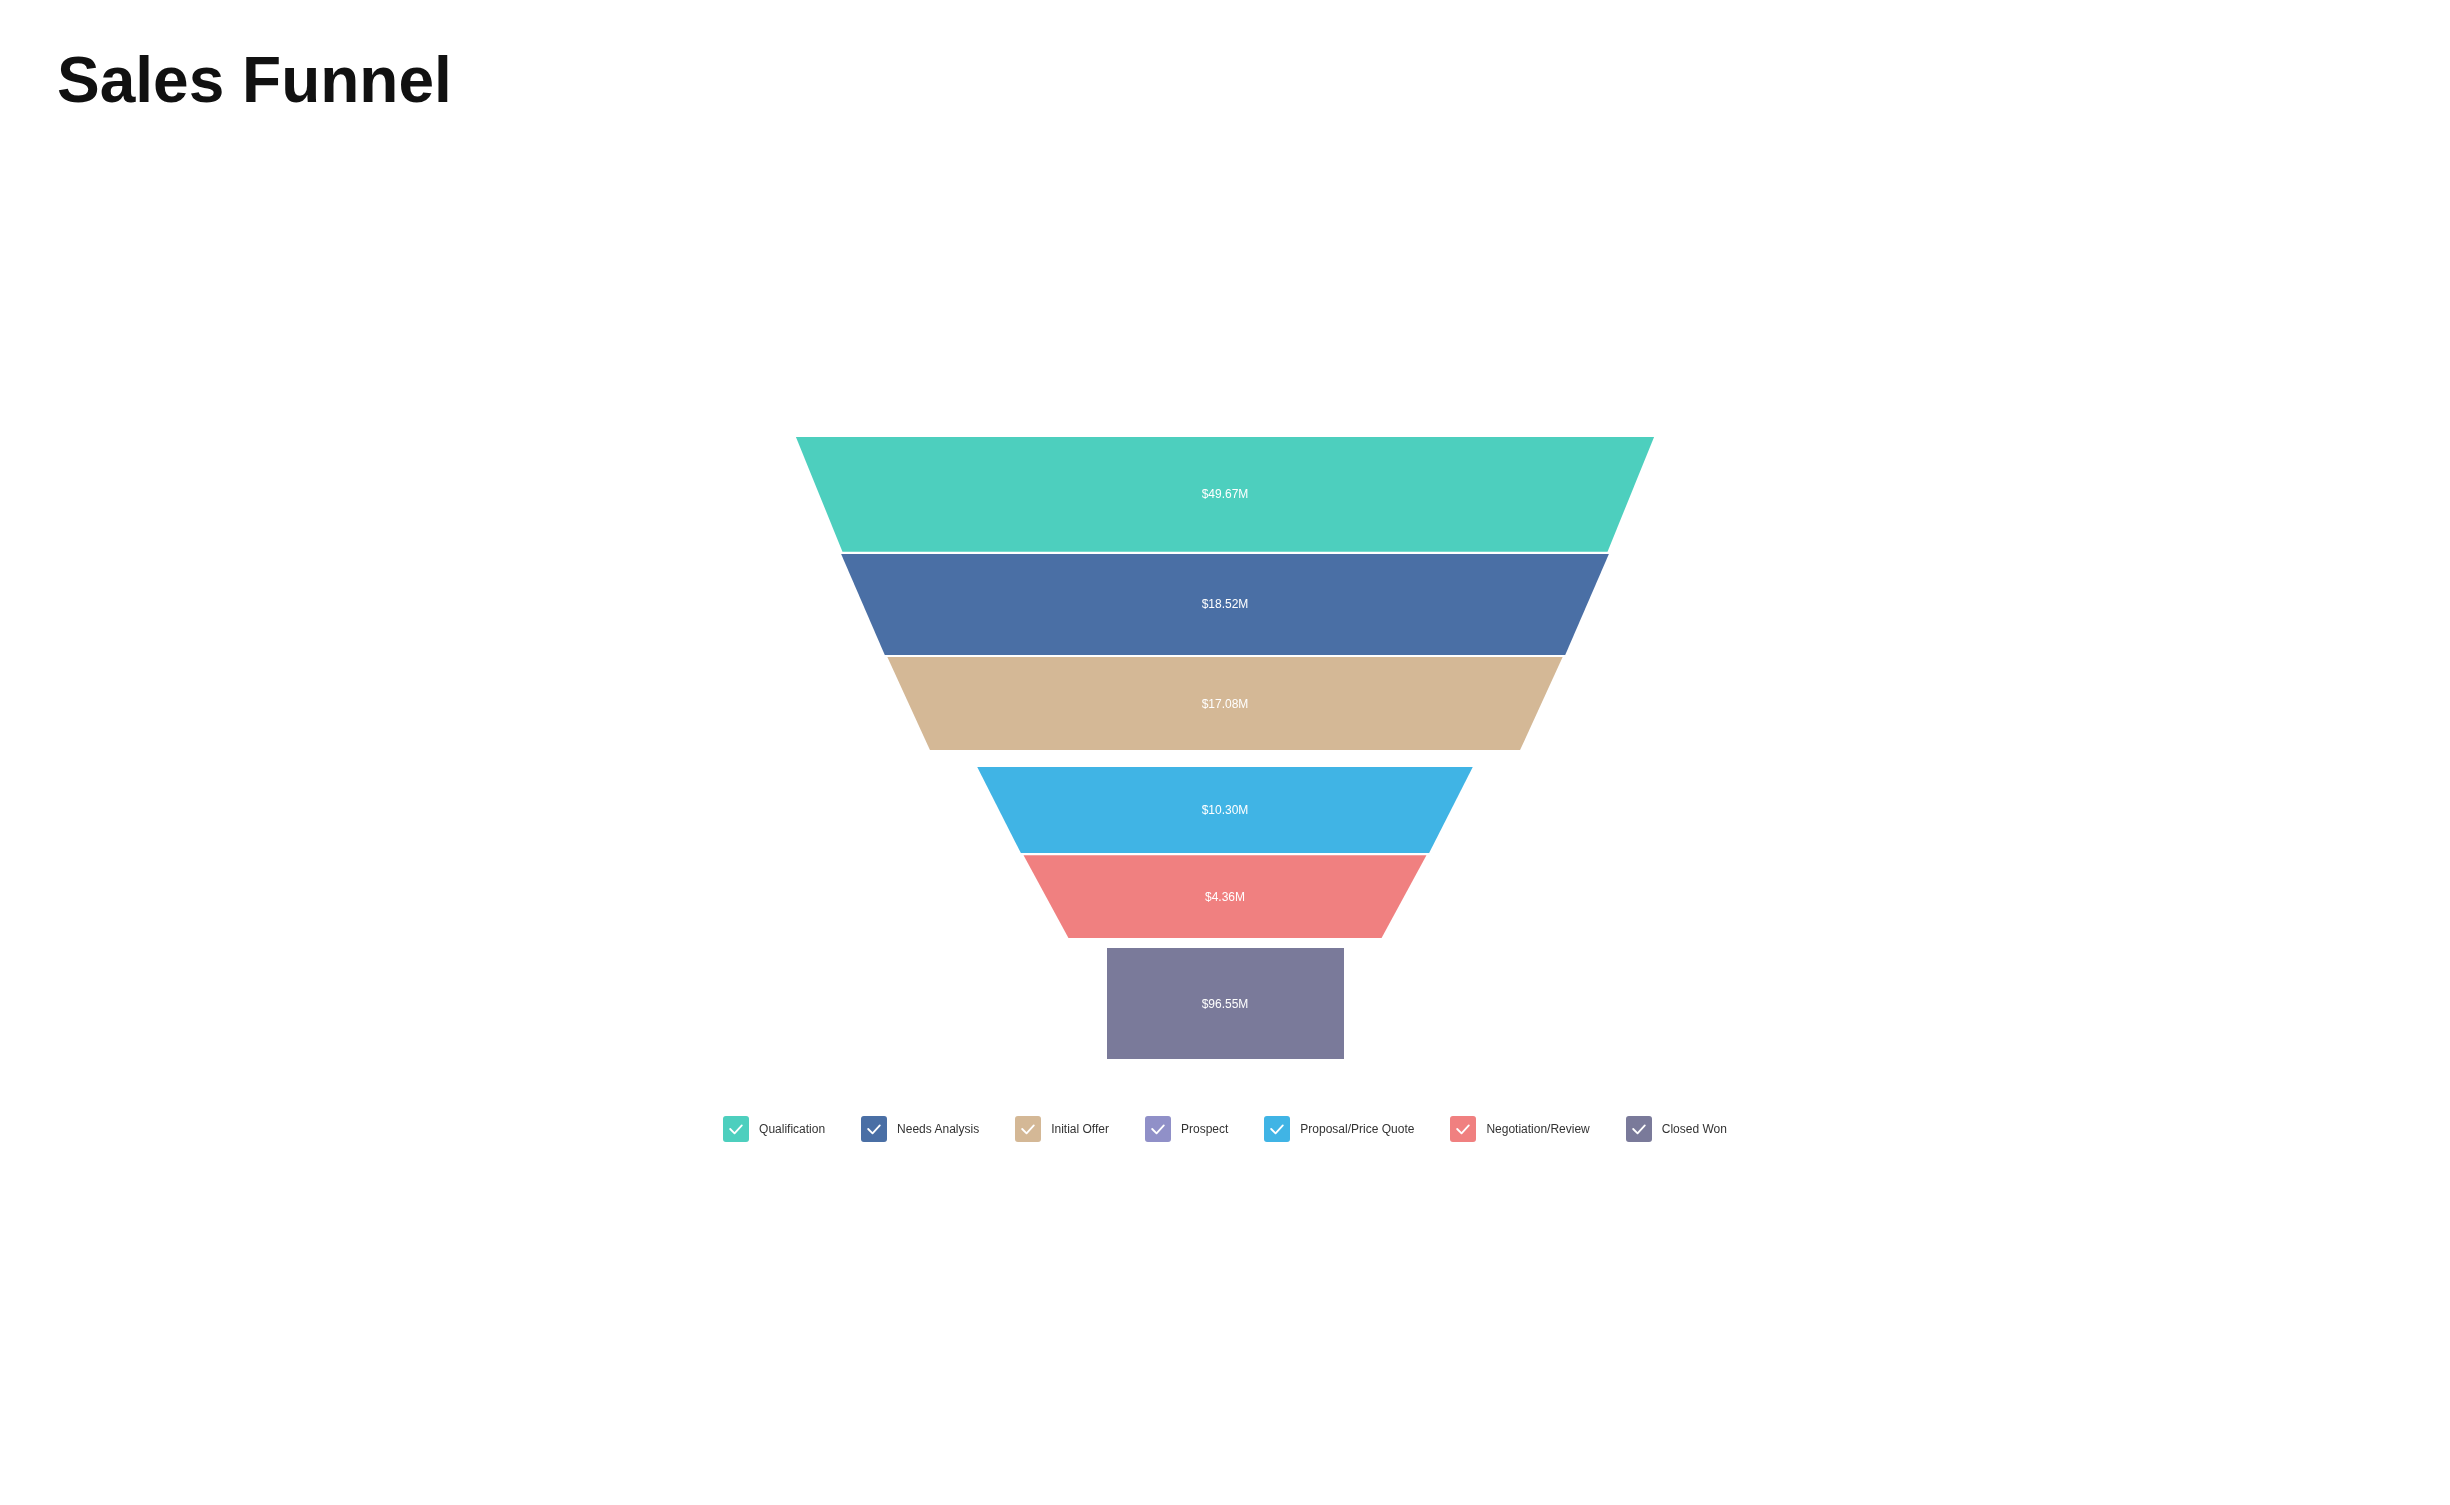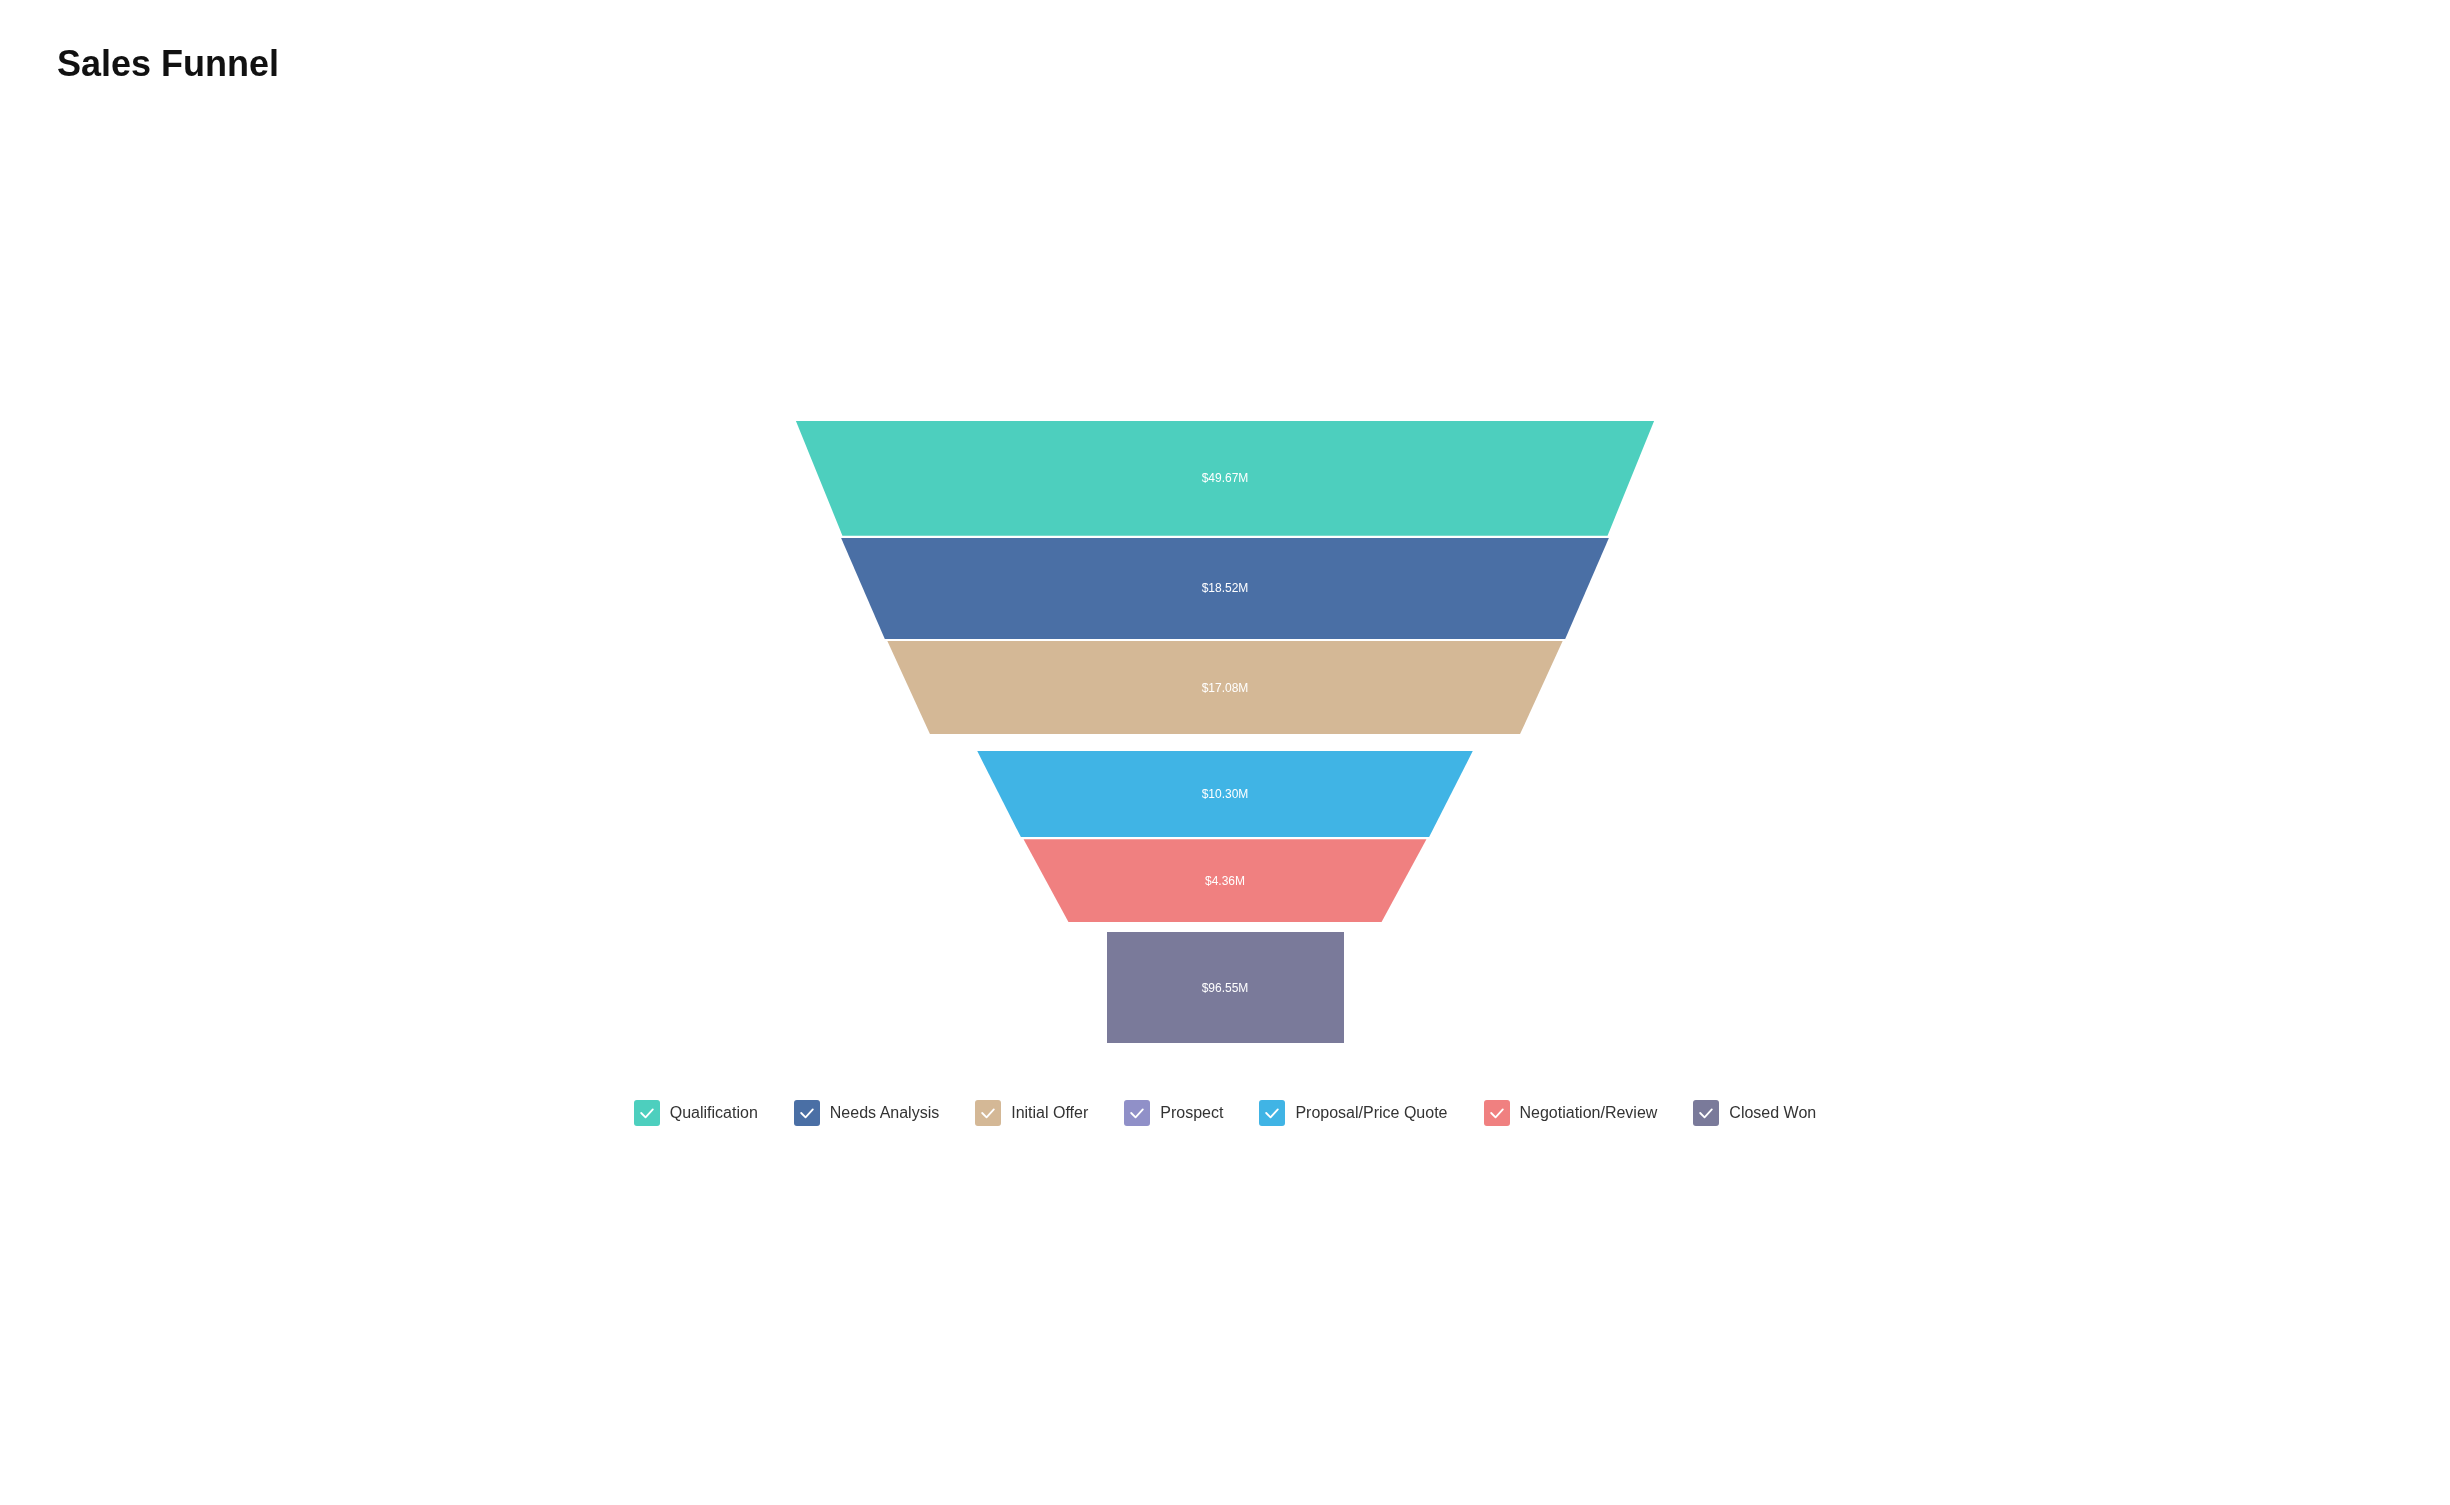--- a/index.html
+++ b/index.html
@@ -6,21 +6,21 @@
     body {
       background: #ffffff;
       font-family: -apple-system, BlinkMacSystemFont, 'Segoe UI', Helvetica, Arial, sans-serif;
       width: 2450px;
       height: 1505px;
       display: flex;
       flex-direction: column;
       padding: 43px 57px;
     }
     h1 {
-      font-size: 36px;
+      font-size: 64px;
       font-weight: 700;
       color: #111111;
       margin-bottom: 43px;
     }
     .chart-container {
       display: flex;
       flex-direction: column;
       align-items: center;
       flex: 1;
       justify-content: center;
@@ -99,21 +99,21 @@
       align-items: center;
       justify-content: center;
       gap: 36px;
       margin-top: 57px;
       flex-wrap: wrap;
     }
     .legend-item {
       display: flex;
       align-items: center;
       gap: 10px;
-      font-size: 16px;
+      font-size: 12px;
       color: #333333;
     }
     .legend-checkbox {
       width: 26px;
       height: 26px;
       border-radius: 2.9px;
       display: flex;
       align-items: center;
       justify-content: center;
       flex-shrink: 0;

